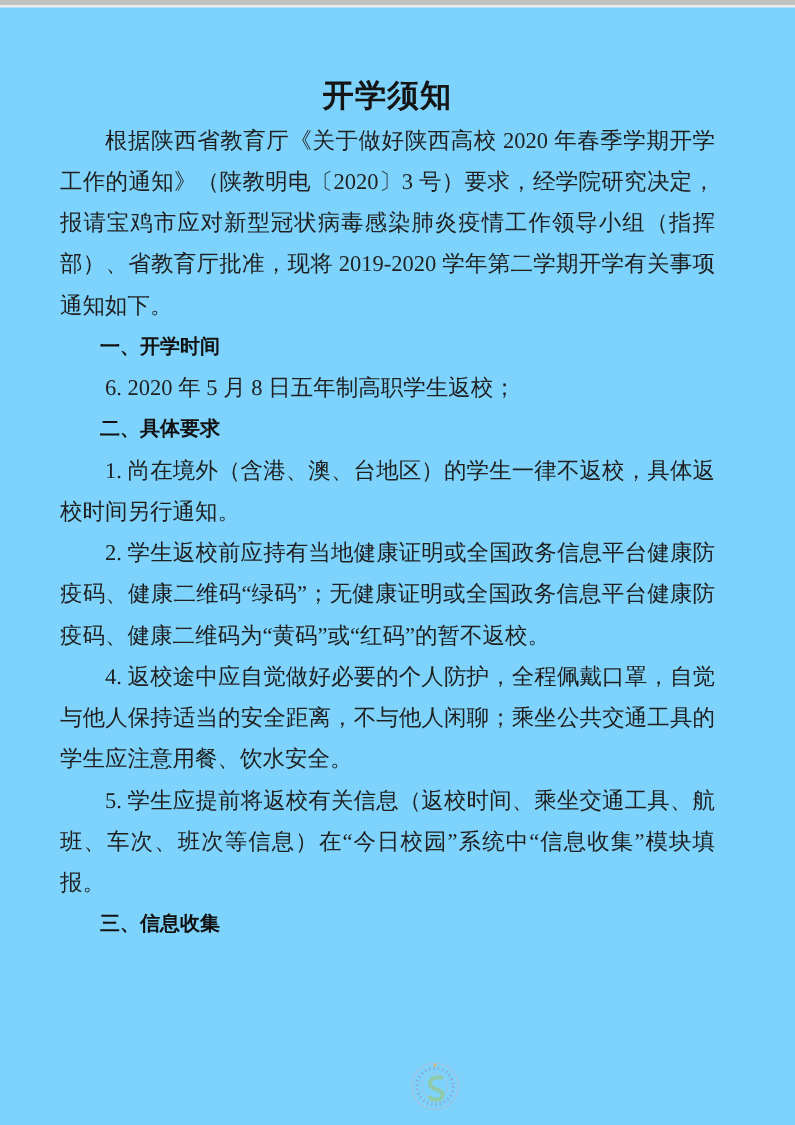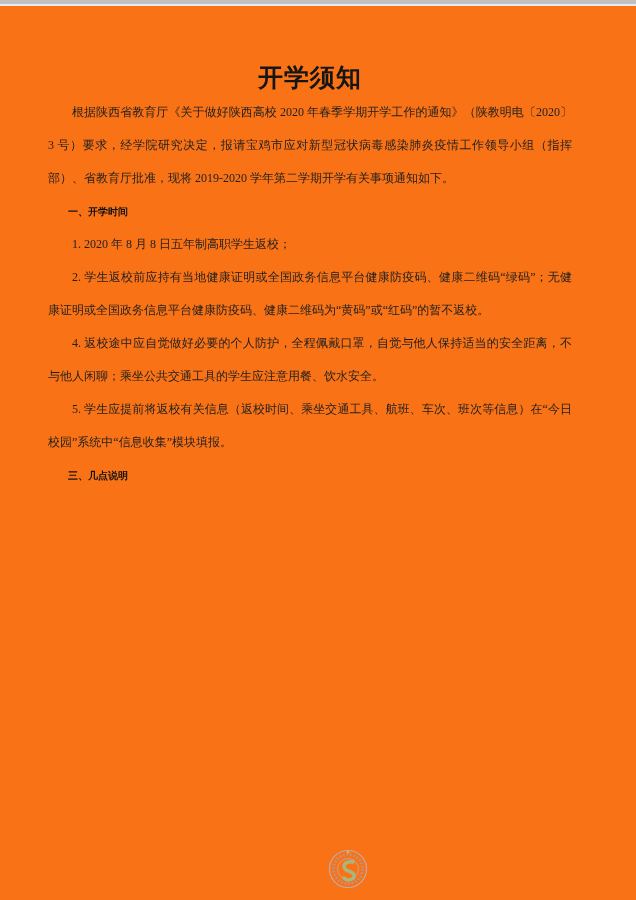--- a/index.html
+++ b/index.html
@@ -1,47 +1,47 @@
 <!DOCTYPE html>
 <html><head>
 <meta charset="utf-8">
 <style>
   html,body { margin:0; padding:0; background:#ffffff; }
   .page {
     position:relative;
     width:636px; height:900px;
     margin:0 auto;
-    background:#f97316;
+    background:#7dd3fc;
     overflow:hidden;
     font-family:"Liberation Serif","DejaVu Serif",serif;
     color:#1f1f1f;
   }
   .top-strip  { height:4px; background:#c1c1c1; }
   .top-strip2 { height:2px; background:#ebebeb; }
   .content { padding:54px 64px 0 48px; }
   .doc-title {
     margin:0 0 2px 0;
     font-family:"Liberation Sans","DejaVu Sans",sans-serif;
     font-weight:bold;
     font-size:25px;
     line-height:34px;
     letter-spacing:1px;
     text-align:center;
     color:#151515;
   }
-  .block { font-size:12px; line-height:33px; }
+  .block { font-size:18px; line-height:33px; }
   .para {
     text-align:justify;
     text-indent:2em;
     word-break:break-all;
   }
   .heading {
     font-family:"Liberation Sans","DejaVu Sans",sans-serif;
     font-weight:bold;
-    font-size:10px;
+    font-size:16px;
     text-indent:2em;
     color:#111111;
   }
   .seal {
     position:absolute;
     left:327px; top:847px;
     width:42px; height:46px;
     opacity:0.8;
   }
 </style>
@@ -51,25 +51,27 @@
 <div class="page">
   <div class="top-strip"></div>
   <div class="top-strip2"></div>
 
   <div class="content">
     <h1 class="doc-title">开学须知</h1>
 
     <div id="blocks">
         <div class="block para">根据陕西省教育厅《关于做好陕西高校 2020 年春季学期开学工作的通知》（陕教明电〔2020〕3 号）要求，经学院研究决定，报请宝鸡市应对新型冠状病毒感染肺炎疫情工作领导小组（指挥部）、省教育厅批准，现将 2019-2020 学年第二学期开学有关事项通知如下。</div>
         <div class="block heading">一、开学时间</div>
-        <div class="block para">1. 2020 年 8 月 8 日五年制高职学生返校；</div>
+        <div class="block para">6. 2020 年 5 月 8 日五年制高职学生返校；</div>
+        <div class="block heading">二、具体要求</div>
+        <div class="block para">1. 尚在境外（含港、澳、台地区）的学生一律不返校，具体返校时间另行通知。</div>
         <div class="block para">2. 学生返校前应持有当地健康证明或全国政务信息平台健康防疫码、健康二维码“绿码”；无健康证明或全国政务信息平台健康防疫码、健康二维码为“黄码”或“红码”的暂不返校。</div>
         <div class="block para">4. 返校途中应自觉做好必要的个人防护，全程佩戴口罩，自觉与他人保持适当的安全距离，不与他人闲聊；乘坐公共交通工具的学生应注意用餐、饮水安全。</div>
         <div class="block para">5. 学生应提前将返校有关信息（返校时间、乘坐交通工具、航班、车次、班次等信息）在“今日校园”系统中“信息收集”模块填报。</div>
-        <div class="block heading">三、几点说明</div>
+        <div class="block heading">三、信息收集</div>
       </div>
   </div>
 
   <div class="seal">
     <svg width="42" height="46" viewBox="0 0 42 46" xmlns="http://www.w3.org/2000/svg">
       <circle id="seal-outer" cx="21" cy="22" r="18.5" fill="none" stroke-width="1.1" style="stroke: rgb(170, 189, 220);"></circle>
       <circle id="seal-text-ring" cx="21" cy="22" r="14.5" fill="none" stroke-width="2.6" stroke-dasharray="1.4 2.1" style="stroke: rgb(142, 168, 207);"></circle>
       <circle id="seal-inner" cx="21" cy="22" r="10.5" fill="none" stroke-width="0.8" style="stroke: rgb(170, 189, 220);"></circle>
       <path id="seal-glyph" d="M26 15 c-7 -1 -11 3 -8 7 c2 3 8 2 9 6 c1 4 -6 7 -10 3" fill="none" stroke-width="3.4" stroke-linecap="round" style="stroke: rgb(148, 200, 152);"></path>
       <circle id="seal-star" cx="21" cy="5.2" r="1.4" style="fill: rgb(226, 185, 106);"></circle>

